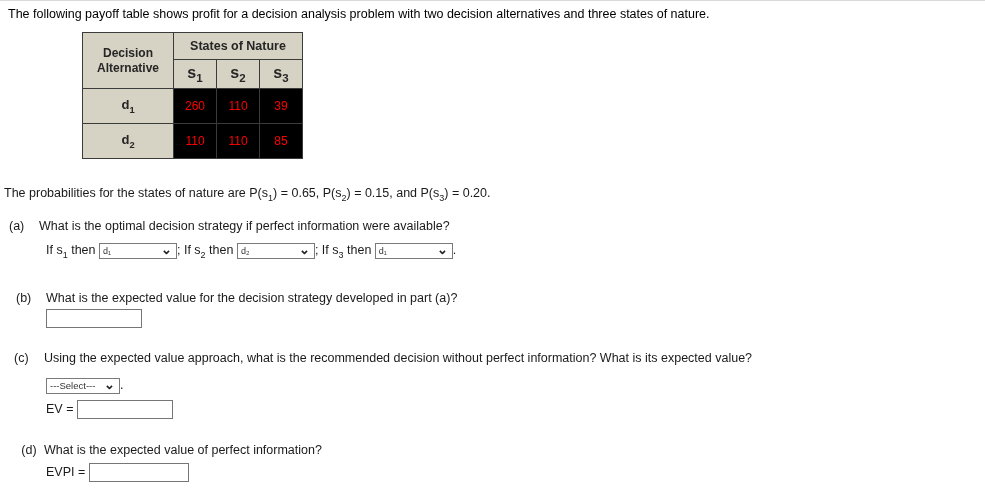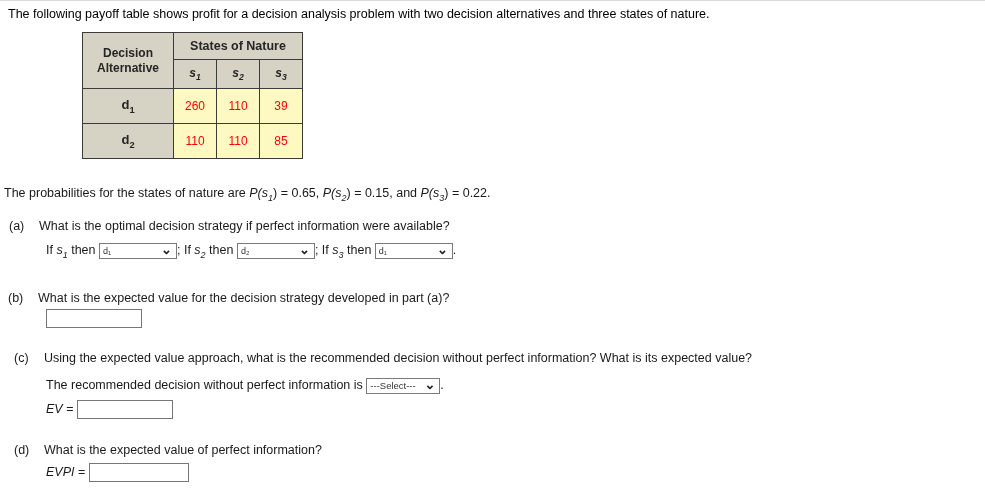--- a/index.html
+++ b/index.html
@@ -60,60 +60,59 @@
     line-height: 1.18;
     padding: 4px 2px;
   }
   .cell-son {
     height: 26px;
     font-size: 12.5px;
   }
   .cell-s {
     width: 42px;
     height: 28px;
-    font-style: italic;
     font-weight: bold;
-    font-size: 12px;
+    font-size: 16px;
   }
   .cell-d {
     width: 90px;
     height: 34px;
     font-weight: bold;
     font-size: 13px;
   }
   .cell-val {
     width: 42px;
     height: 34px;
-    background: #fef9c3;
+    background: #000000;
     color: #ff0000;
     font-size: 12px;
   }
   sub { font-size: 0.72em; }
 
   
   .prob-line {
     position: absolute;
     top: 186px;
     left: 4px;
     font-size: 12.5px;
     white-space: nowrap;
   }
   .qblock { position: absolute; white-space: nowrap; }
   .qa { top: 219px; left: 9px; }
   .qa-ans { top: 243px; left: 46px; }
-  .qb { top: 291px; left: 8px; }
+  .qb { top: 291px; left: 16px; }
   .qb-ans { top: 309px; left: 46px; }
   .qc { top: 351px; left: 14px; }
   .qc-ans1 { top: 378px; left: 46px; }
   .qc-ans2 { top: 400px; left: 46px; }
-  .qd { top: 443px; left: 14px; }
+  .qd { top: 443px; left: 14px; text-align: center; }
   .qd-ans { top: 463px; left: 46px; }
 
   .qlabel { display: inline-block; width: 30px; }
-  .itx { font-style: italic; }
+  .itx { }
 
   
   select.sel {
     font-family: "Liberation Sans", sans-serif;
     font-size: 10px;
     height: 16px;
     padding: 0 2px;
     border: 1px solid #7a7a7a;
     background: #ffffff;
     color: #333;
@@ -200,21 +199,21 @@
         <td class="hdr cell-d"><span>d</span><sub>2</sub></td>
         <td class="cell-val">110</td>
         <td class="cell-val">110</td>
         <td class="cell-val">85</td>
       </tr>
     </tbody>
   </table>
 </div>
 
 <div class="prob-line">
-  <span>The probabilities for the states of nature are </span><span class="itx">P(s</span><sub class="itx">1</sub><span>) = 0.65, </span><span class="itx">P(s</span><sub class="itx">2</sub><span>) = 0.15, and </span><span class="itx">P(s</span><sub class="itx">3</sub><span>) = 0.22.</span>
+  <span>The probabilities for the states of nature are </span><span class="itx">P(s</span><sub class="itx">1</sub><span>) = 0.65, </span><span class="itx">P(s</span><sub class="itx">2</sub><span>) = 0.15, and </span><span class="itx">P(s</span><sub class="itx">3</sub><span>) = 0.20.</span>
 </div>
 
 <div class="qblock qa">
   <span class="qlabel">(a)</span><span>What is the optimal decision strategy if perfect information were available?</span>
 </div>
 
 <div class="qblock qa-ans">
   <span>If </span><span class="itx">s</span><sub class="itx">1</sub><span> then </span><span class="selwrap"><select class="sel sel-d"></select><span class="txt smalld">d₁</span><span class="arrow" style="font-size: 13px; font-weight: bold; top: 38%;">⌄</span></span><span>; If </span><span class="itx">s</span><sub class="itx">2</sub><span> then </span><span class="selwrap"><select class="sel sel-d"></select><span class="txt smalld">d₂</span><span class="arrow" style="font-size: 13px; font-weight: bold; top: 38%;">⌄</span></span><span>; If </span><span class="itx">s</span><sub class="itx">3</sub><span> then </span><span class="selwrap"><select class="sel sel-d"></select><span class="txt smalld">d₁</span><span class="arrow" style="font-size: 13px; font-weight: bold; top: 38%;">⌄</span></span><span>.</span>
 </div>
 
@@ -222,21 +221,20 @@
   <span class="qlabel">(b)</span><span>What is the expected value for the decision strategy developed in part (a)?</span>
 </div>
 <div class="qblock qb-ans">
   <input class="tbox tbox-b" type="text" placeholder="" style="">
 </div>
 
 <div class="qblock qc">
   <span class="qlabel">(c)</span><span>Using the expected value approach, what is the recommended decision without perfect information? What is its expected value?</span>
 </div>
 <div class="qblock qc-ans1">
-  <span>The recommended decision without perfect information is</span>
   <span class="selwrap"><select class="sel sel-select"></select><span class="txt">---Select---</span><span class="arrow" style="font-size: 13px; font-weight: bold; top: 38%;">⌄</span></span><span>.</span>
 </div>
 <div class="qblock qc-ans2">
   <span class="itx">EV</span><span> = </span><input class="tbox tbox-ev" type="text" placeholder="" style="">
 </div>
 
 <div class="qblock qd">
   <span class="qlabel">(d)</span><span>What is the expected value of perfect information?</span>
 </div>
 <div class="qblock qd-ans">

